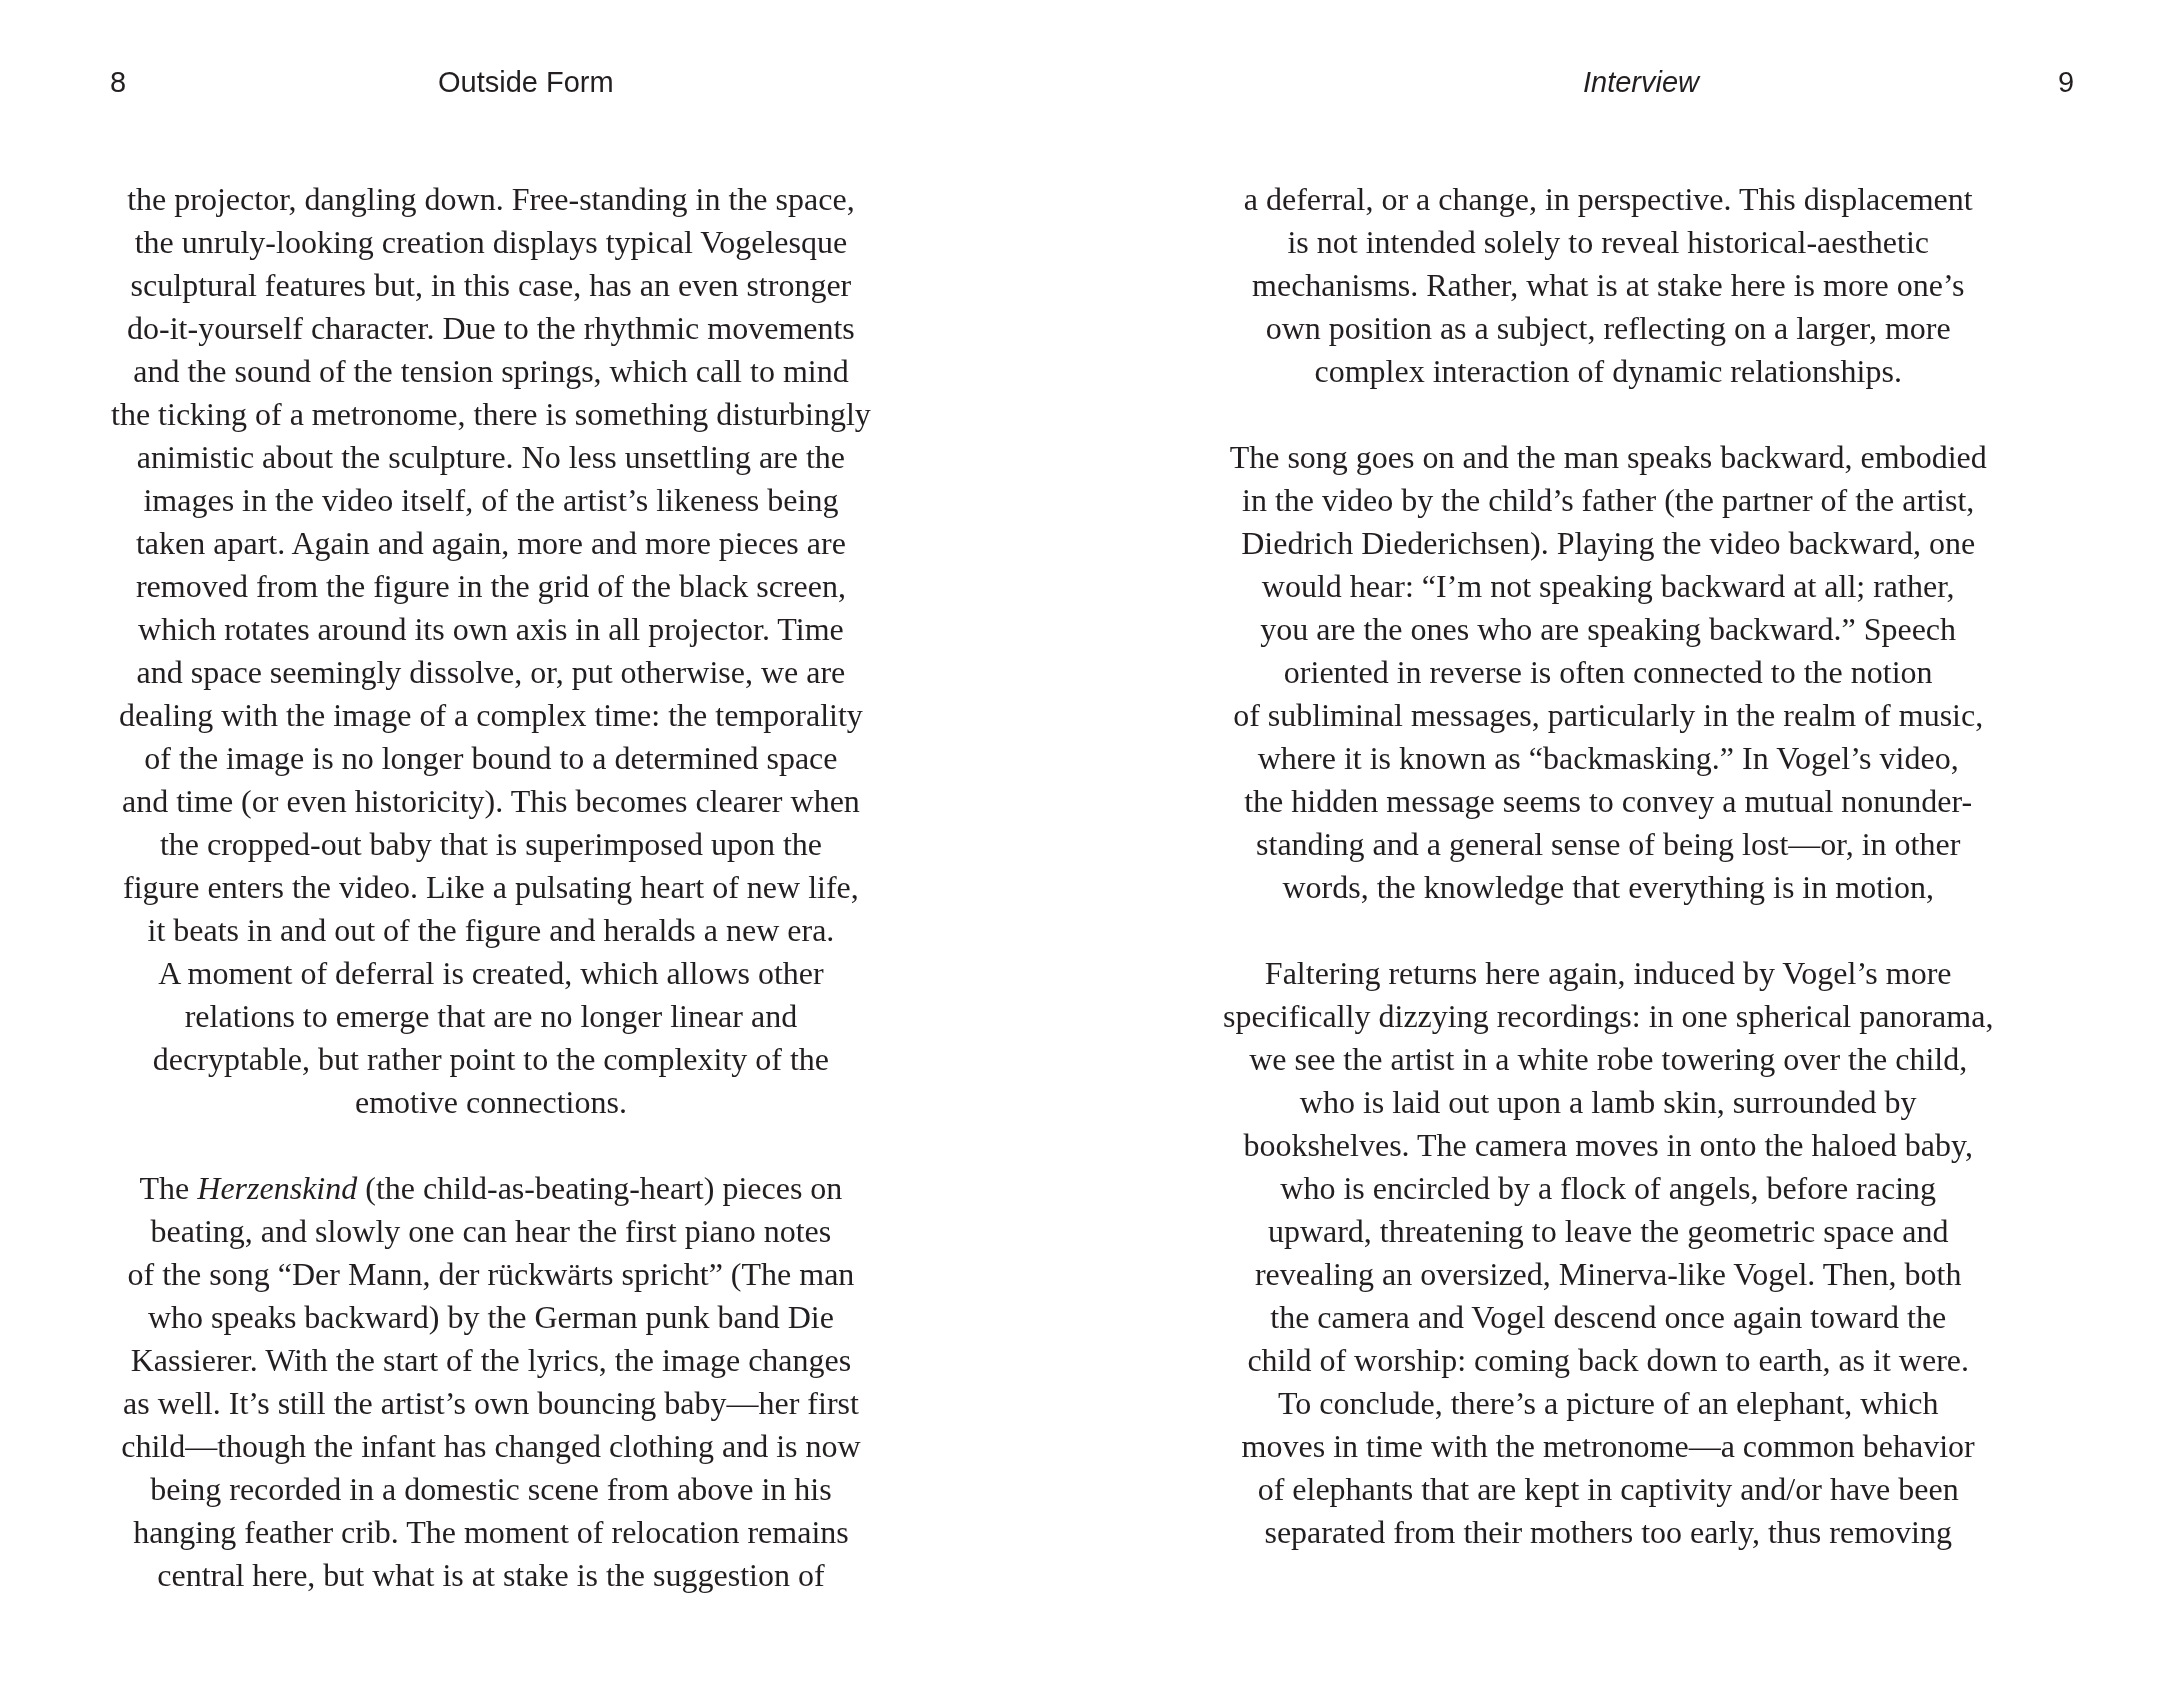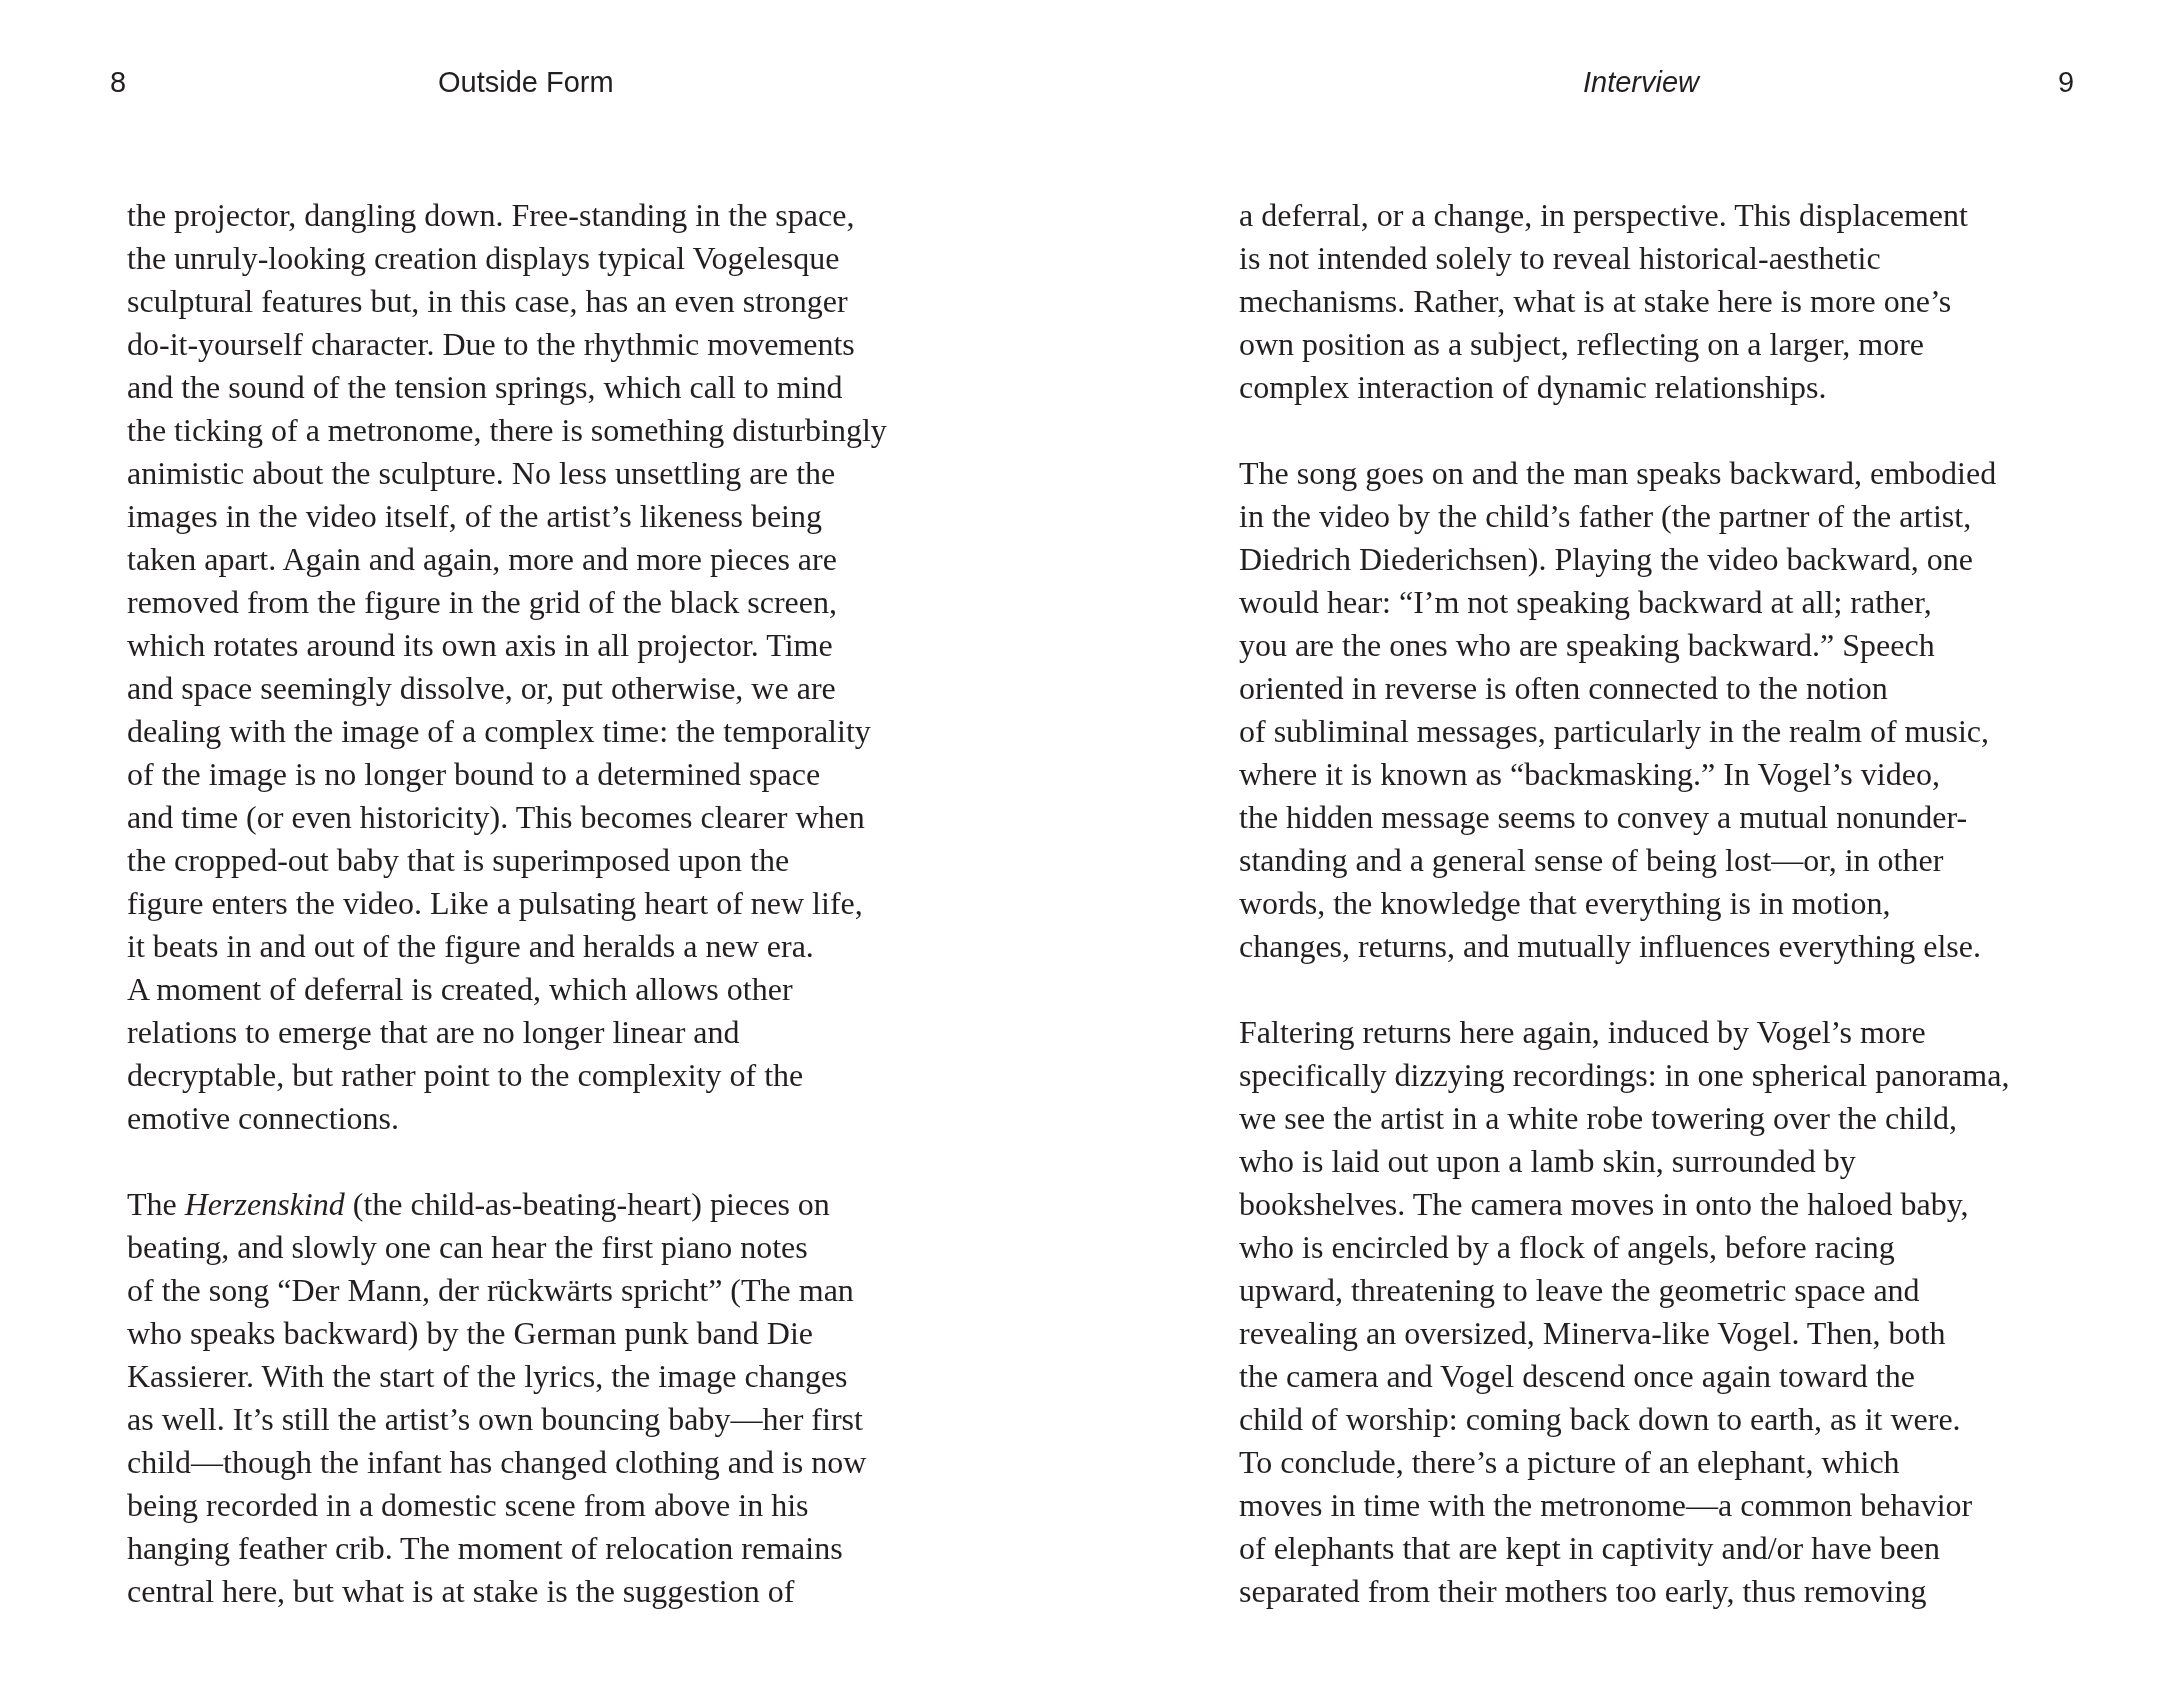--- a/index.html
+++ b/index.html
@@ -49,21 +49,21 @@
     top: 178px;
     font-family: "Liberation Serif", serif;
     font-size: 32px;
     line-height: 43px;
     color: #231f20;
     white-space: nowrap;
   }
   .page-left .body-text { left: 111px; }
   .page-right .body-text { left: 131px; } 
 
-  .para { margin: 16px; padding: 0; }
+  .para { margin: 0; padding: 0; text-align: center; }
   .para + .para { margin-top: 43px; }
   .line { display: block; height: 43px; }
   .em { font-style: italic; }
 </style>
 </head>
 <body>
 
 <div class="spread">
 
   <div class="page page-left">
@@ -127,21 +127,20 @@
         <span class="line">in the video by the child’s father (the partner of the artist,</span>
         <span class="line">Diedrich Diederichsen). Playing the video backward, one</span>
         <span class="line">would hear: “I’m not speaking backward at all; rather,</span>
         <span class="line">you are the ones who are speaking backward.” Speech</span>
         <span class="line">oriented in reverse is often connected to the notion</span>
         <span class="line">of subliminal messages, particularly in the realm of music,</span>
         <span class="line">where it is known as “backmasking.” In Vogel’s video,</span>
         <span class="line">the hidden message seems to convey a mutual nonunder-</span>
         <span class="line">standing and a general sense of being lost—or, in other</span>
         <span class="line">words, the knowledge that everything is in motion,</span>
-        <span class="line">changes, returns, and mutually influences everything else.</span>
       </div>
       <div class="para">
         <span class="line">Faltering returns here again, induced by Vogel’s more</span>
         <span class="line">specifically dizzying recordings: in one spherical panorama,</span>
         <span class="line">we see the artist in a white robe towering over the child,</span>
         <span class="line">who is laid out upon a lamb skin, surrounded by</span>
         <span class="line">bookshelves. The camera moves in onto the haloed baby,</span>
         <span class="line">who is encircled by a flock of angels, before racing</span>
         <span class="line">upward, threatening to leave the geometric space and</span>
         <span class="line">revealing an oversized, Minerva-like Vogel. Then, both</span>

